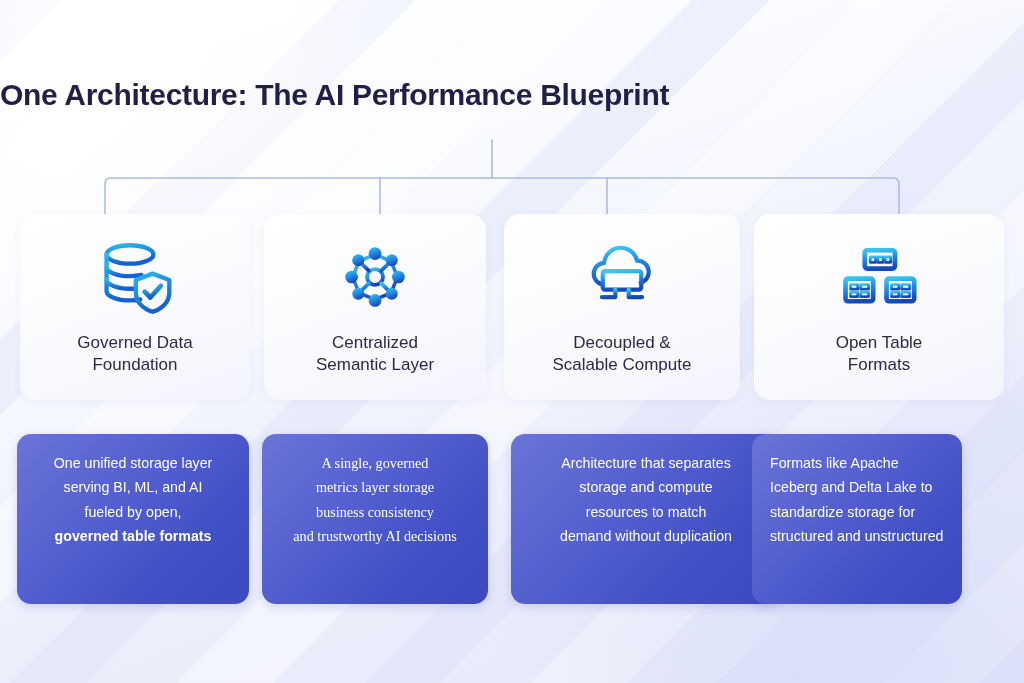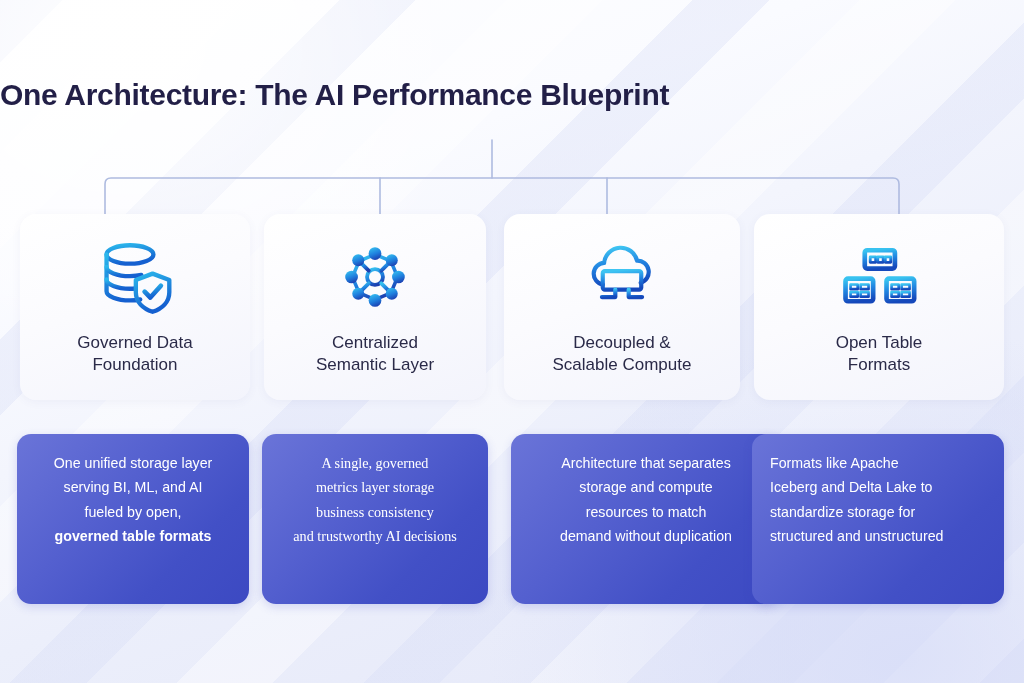--- a/index.html
+++ b/index.html
@@ -133,21 +133,21 @@
 
   
   .col0 { left: 20px;  width: 230px; }
   .col1 { left: 264px; width: 222px; }
   .col2 { left: 504px; width: 236px; }
   .col3 { left: 754px; width: 250px; }
 
   .panel.col0 { left: 17px;  width: 232px; }
   .panel.col1 { left: 262px; width: 226px; font-family: Liberation Serif, serif; }
   .panel.col2 { left: 511px; width: 270px; }
-  .panel.col3 { left: 752px; width: 252px; }
+  .panel.col3 { left: 752px; width: 210px; }
 </style>
 </head>
 <body>
 
 <div id="bg-base"></div>
 <div id="bg-stripes"></div>
 <div id="bg-glow-tl"></div>
 <div id="bg-glow-br"></div>
 
 <div id="page">

